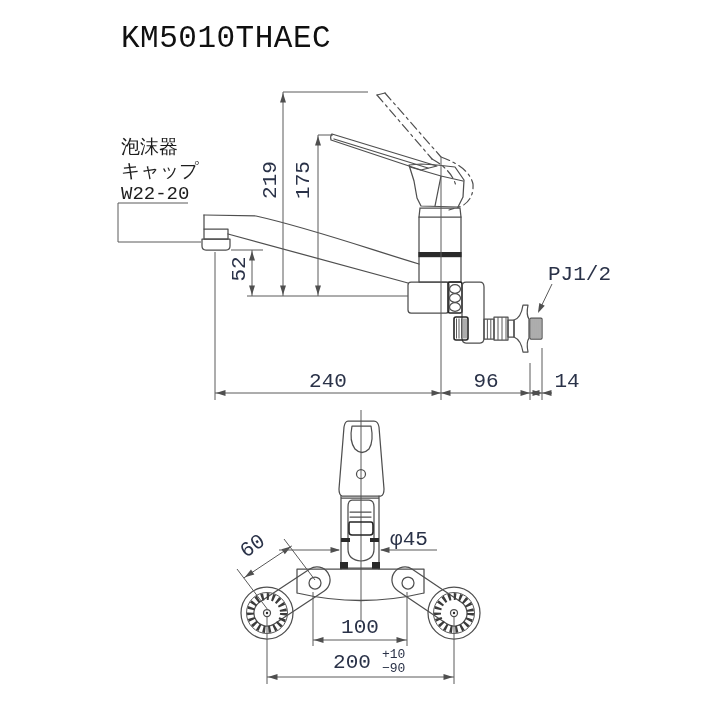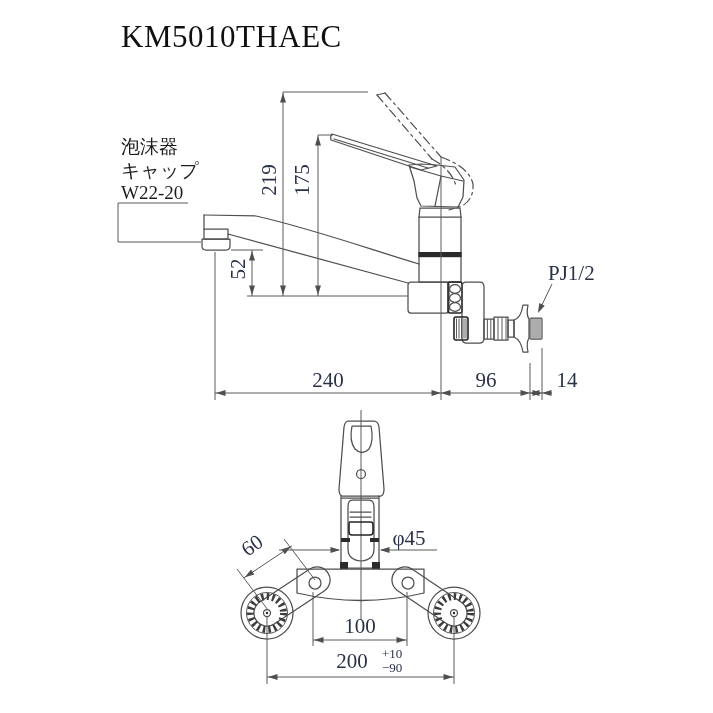--- a/index.html
+++ b/index.html
@@ -1,17 +1,17 @@
 <!DOCTYPE html>
 <html><head>
 <meta charset="utf-8">
 <style>
   html,body{margin:0;padding:0;background:#fff;}
   #canvas{position:relative;width:713px;height:713px;background:#ffffff;overflow:hidden;
-          font-family:Liberation Serif, serif;}
+          font-family:Liberation Mono, monospace;}
   svg{display:block}
   .ln{fill:none;stroke:#4f4f4f;stroke-width:1.25;stroke-linecap:round;stroke-linejoin:round;}
   .lnthin{fill:none;stroke:#5a5a5a;stroke-width:1;stroke-linecap:butt;}
   .lndk{fill:none;stroke:#242424;stroke-width:1.6;stroke-linejoin:round;}
   .fill-dk{fill:#2a2a2a;stroke:none;}
   .dash{fill:none;stroke:#4f4f4f;stroke-width:1.2;stroke-dasharray:9 4 2.5 4;stroke-linecap:round;}
   .hatch{fill:none;stroke:#3c3c3c;stroke-width:7;stroke-dasharray:2.4 3.1;}
   .arr{fill:#4f4f4f;stroke:none;}
   .dimtxt{fill:#2a3248;font-size:21px;letter-spacing:0px;}
   .dimsm{fill:#2a3248;font-size:13px;}

